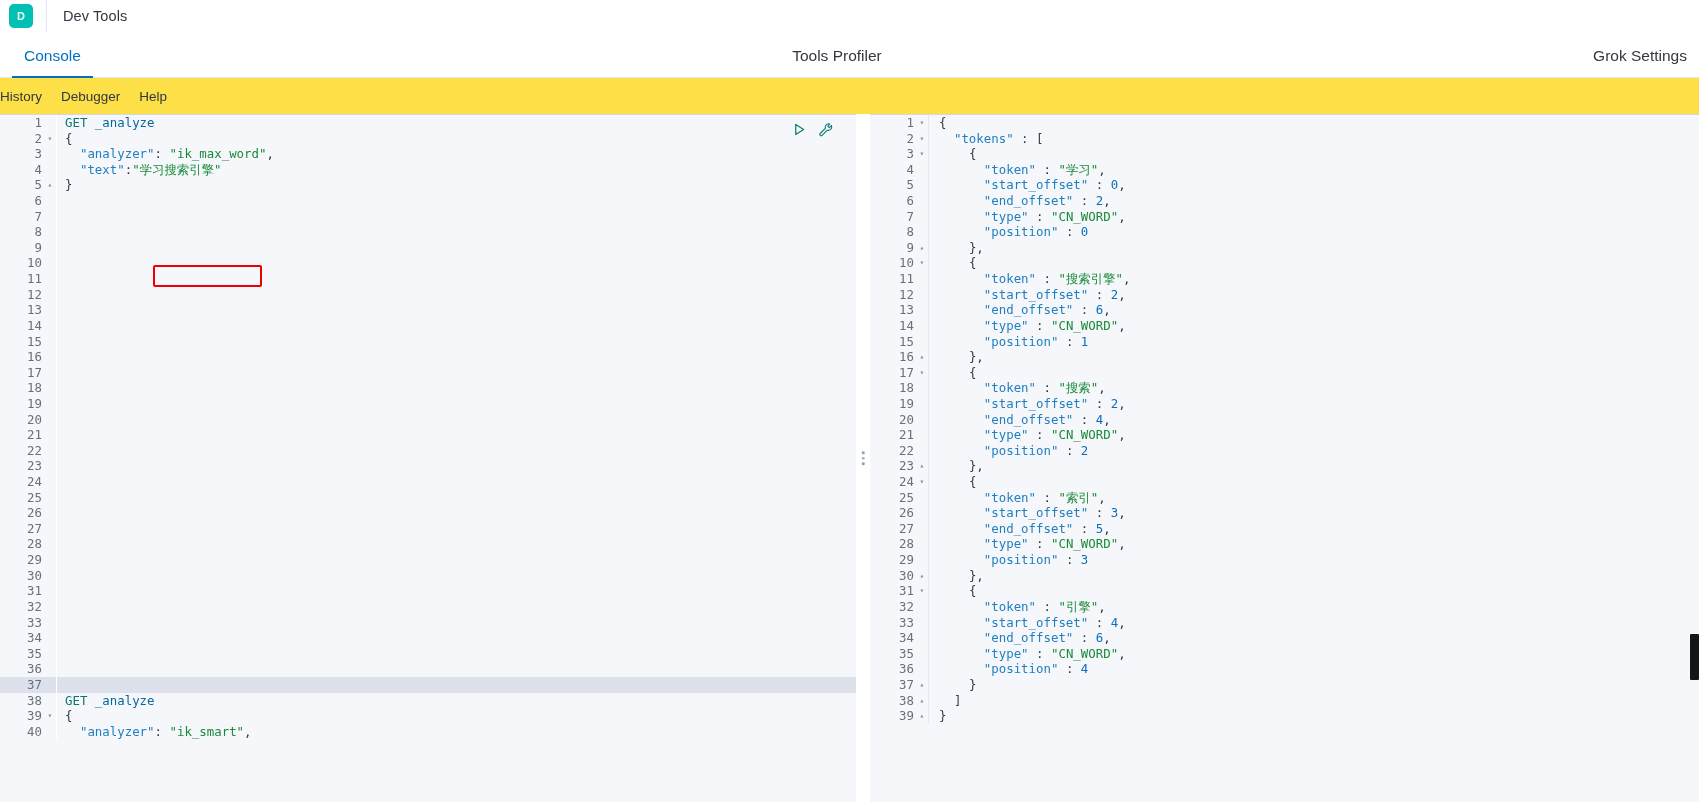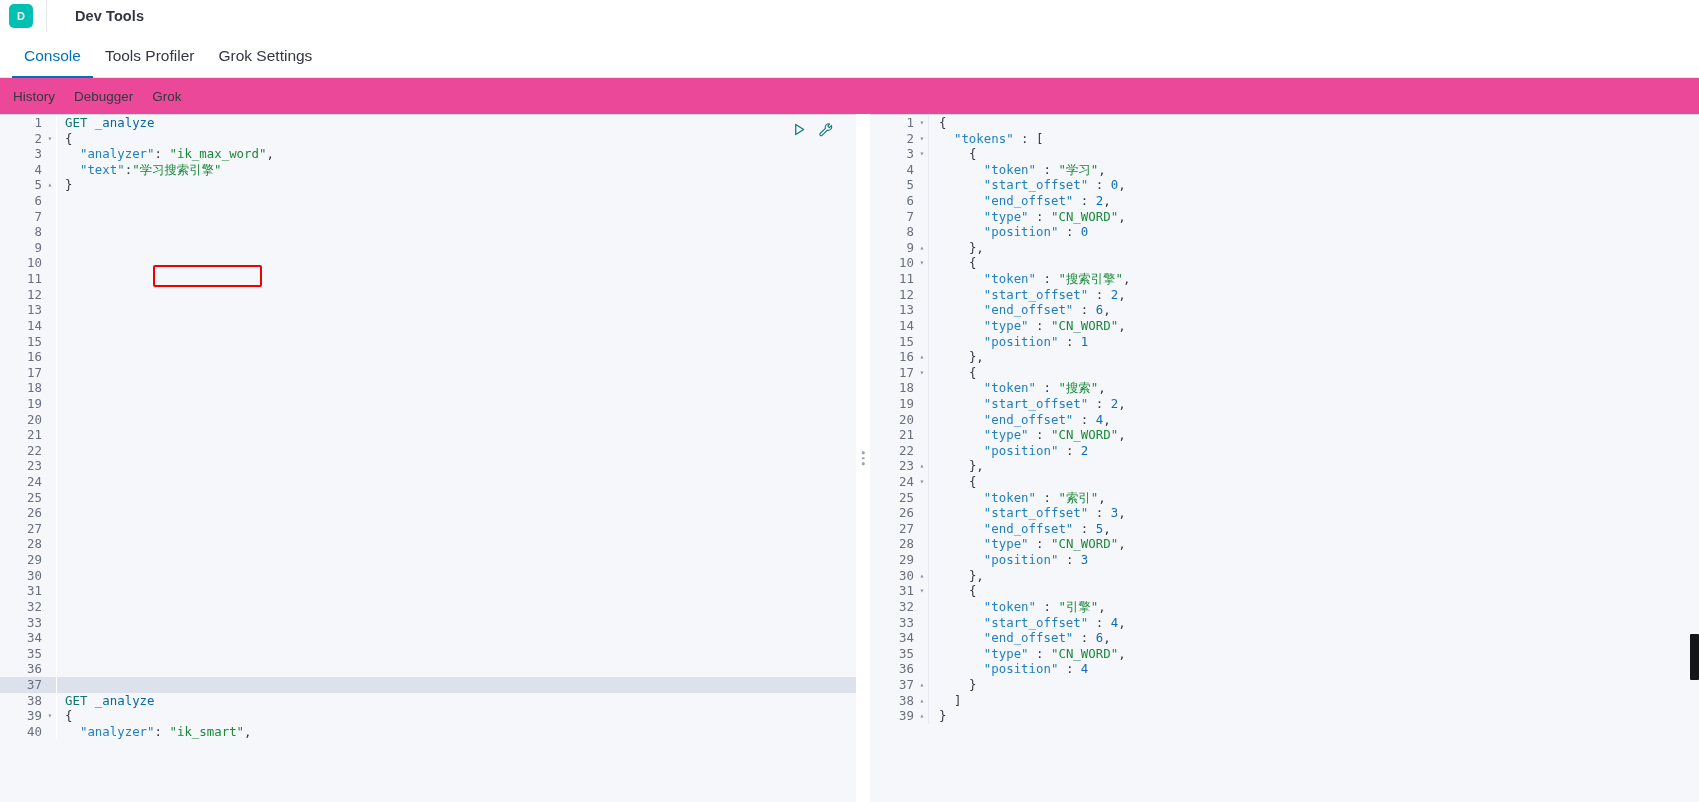--- a/index.html
+++ b/index.html
@@ -29,33 +29,34 @@
     flex: 0 0 auto;
   }
   .header-divider {
     width: 1px; height: 32px;
     background: #e3e6ef;
     margin-left: 13px;
   }
   .app-title {
     font-size: 14.5px;
     color: #343741;
-    font-weight: bold;
-    margin-left: 28px;
+    font-weight: normal;
+    margin-left: 16px;
     letter-spacing: .1px;
   }
 
   
   .tabbar {
     height: 46px;
     display: flex;
     align-items: flex-end;
     padding-left: 12px;
     border-bottom: 1px solid #e4e6ed;
     background: #ffffff;
+    justify-content: space-between;
   }
   .tab {
     font-size: 15.5px;
     color: #343741;
     padding: 0 12px 12px 12px;
     position: relative;
     cursor: pointer;
     white-space: nowrap;
   }
   .tab.active { color: #0071c2; }
@@ -65,22 +66,22 @@
     left: 0; right: 0; bottom: -1px;
     height: 2.5px;
     background: #0071c2;
   }
 
   
   .submenu {
     height: 36px;
     display: flex;
     align-items: center;
-    padding-left: 13px;
-    background: #ec4899;
+    padding-left: 0;
+    background: #fde047;
     gap: 19px;
   }
   .submenu-item {
     font-size: 13.5px;
     color: #343741;
     cursor: pointer;
   }
 
   
   .editors {
@@ -207,21 +208,21 @@
 
 <div class="tabbar">
   <div class="tab active">Console</div>
   <div class="tab">Tools Profiler</div>
   <div class="tab">Grok Settings</div>
 </div>
 
 <div class="submenu">
   <div class="submenu-item">History</div>
   <div class="submenu-item">Debugger</div>
-  <div class="submenu-item">Grok</div>
+  <div class="submenu-item">Help</div>
 </div>
 
 <div class="editors">
 
   <div class="pane pane-left">
     <div class="code" id="request-code"><div class="ln-row"><span class="gutter">1</span><span class="fold"></span><span class="ln-sep"></span><span class="src"><span class="t-method">GET</span> <span class="t-url">_analyze</span></span></div><div class="ln-row"><span class="gutter">2</span><span class="fold">▾</span><span class="ln-sep"></span><span class="src"><span class="t-punct">{</span></span></div><div class="ln-row"><span class="gutter">3</span><span class="fold"></span><span class="ln-sep"></span><span class="src"><span class="t-punct"> </span><span class="t-punct"> </span><span class="t-key">"analyzer"</span><span class="t-punct">:</span><span class="t-punct"> </span><span class="t-string">"ik_max_word"</span><span class="t-punct">,</span></span></div><div class="ln-row"><span class="gutter">4</span><span class="fold"></span><span class="ln-sep"></span><span class="src"><span class="t-punct"> </span><span class="t-punct"> </span><span class="t-key">"text"</span><span class="t-punct">:</span><span class="t-string">"学习搜索引擎"</span></span></div><div class="ln-row"><span class="gutter">5</span><span class="fold">▴</span><span class="ln-sep"></span><span class="src"><span class="t-punct">}</span></span></div><div class="ln-row"><span class="gutter">6</span><span class="fold"></span><span class="ln-sep"></span><span class="src"></span></div><div class="ln-row"><span class="gutter">7</span><span class="fold"></span><span class="ln-sep"></span><span class="src"></span></div><div class="ln-row"><span class="gutter">8</span><span class="fold"></span><span class="ln-sep"></span><span class="src"></span></div><div class="ln-row"><span class="gutter">9</span><span class="fold"></span><span class="ln-sep"></span><span class="src"></span></div><div class="ln-row"><span class="gutter">10</span><span class="fold"></span><span class="ln-sep"></span><span class="src"></span></div><div class="ln-row"><span class="gutter">11</span><span class="fold"></span><span class="ln-sep"></span><span class="src"></span></div><div class="ln-row"><span class="gutter">12</span><span class="fold"></span><span class="ln-sep"></span><span class="src"></span></div><div class="ln-row"><span class="gutter">13</span><span class="fold"></span><span class="ln-sep"></span><span class="src"></span></div><div class="ln-row"><span class="gutter">14</span><span class="fold"></span><span class="ln-sep"></span><span class="src"></span></div><div class="ln-row"><span class="gutter">15</span><span class="fold"></span><span class="ln-sep"></span><span class="src"></span></div><div class="ln-row"><span class="gutter">16</span><span class="fold"></span><span class="ln-sep"></span><span class="src"></span></div><div class="ln-row"><span class="gutter">17</span><span class="fold"></span><span class="ln-sep"></span><span class="src"></span></div><div class="ln-row"><span class="gutter">18</span><span class="fold"></span><span class="ln-sep"></span><span class="src"></span></div><div class="ln-row"><span class="gutter">19</span><span class="fold"></span><span class="ln-sep"></span><span class="src"></span></div><div class="ln-row"><span class="gutter">20</span><span class="fold"></span><span class="ln-sep"></span><span class="src"></span></div><div class="ln-row"><span class="gutter">21</span><span class="fold"></span><span class="ln-sep"></span><span class="src"></span></div><div class="ln-row"><span class="gutter">22</span><span class="fold"></span><span class="ln-sep"></span><span class="src"></span></div><div class="ln-row"><span class="gutter">23</span><span class="fold"></span><span class="ln-sep"></span><span class="src"></span></div><div class="ln-row"><span class="gutter">24</span><span class="fold"></span><span class="ln-sep"></span><span class="src"></span></div><div class="ln-row"><span class="gutter">25</span><span class="fold"></span><span class="ln-sep"></span><span class="src"></span></div><div class="ln-row"><span class="gutter">26</span><span class="fold"></span><span class="ln-sep"></span><span class="src"></span></div><div class="ln-row"><span class="gutter">27</span><span class="fold"></span><span class="ln-sep"></span><span class="src"></span></div><div class="ln-row"><span class="gutter">28</span><span class="fold"></span><span class="ln-sep"></span><span class="src"></span></div><div class="ln-row"><span class="gutter">29</span><span class="fold"></span><span class="ln-sep"></span><span class="src"></span></div><div class="ln-row"><span class="gutter">30</span><span class="fold"></span><span class="ln-sep"></span><span class="src"></span></div><div class="ln-row"><span class="gutter">31</span><span class="fold"></span><span class="ln-sep"></span><span class="src"></span></div><div class="ln-row"><span class="gutter">32</span><span class="fold"></span><span class="ln-sep"></span><span class="src"></span></div><div class="ln-row"><span class="gutter">33</span><span class="fold"></span><span class="ln-sep"></span><span class="src"></span></div><div class="ln-row"><span class="gutter">34</span><span class="fold"></span><span class="ln-sep"></span><span class="src"></span></div><div class="ln-row"><span class="gutter">35</span><span class="fold"></span><span class="ln-sep"></span><span class="src"></span></div><div class="ln-row"><span class="gutter">36</span><span class="fold"></span><span class="ln-sep"></span><span class="src"></span></div><div class="ln-row active"><span class="gutter">37</span><span class="fold"></span><span class="ln-sep"></span><span class="src"></span></div><div class="ln-row"><span class="gutter">38</span><span class="fold"></span><span class="ln-sep"></span><span class="src"><span class="t-method">GET</span> <span class="t-url">_analyze</span></span></div><div class="ln-row"><span class="gutter">39</span><span class="fold">▾</span><span class="ln-sep"></span><span class="src"><span class="t-punct">{</span></span></div><div class="ln-row"><span class="gutter">40</span><span class="fold"></span><span class="ln-sep"></span><span class="src"><span class="t-punct"> </span><span class="t-punct"> </span><span class="t-key">"analyzer"</span><span class="t-punct">:</span><span class="t-punct"> </span><span class="t-string">"ik_smart"</span><span class="t-punct">,</span></span></div></div>
 
     <div class="annot-box" id="annot" style="left: 153px; top: 150px; width: 109px; height: 22px;"></div>
 
     <div class="actions">

